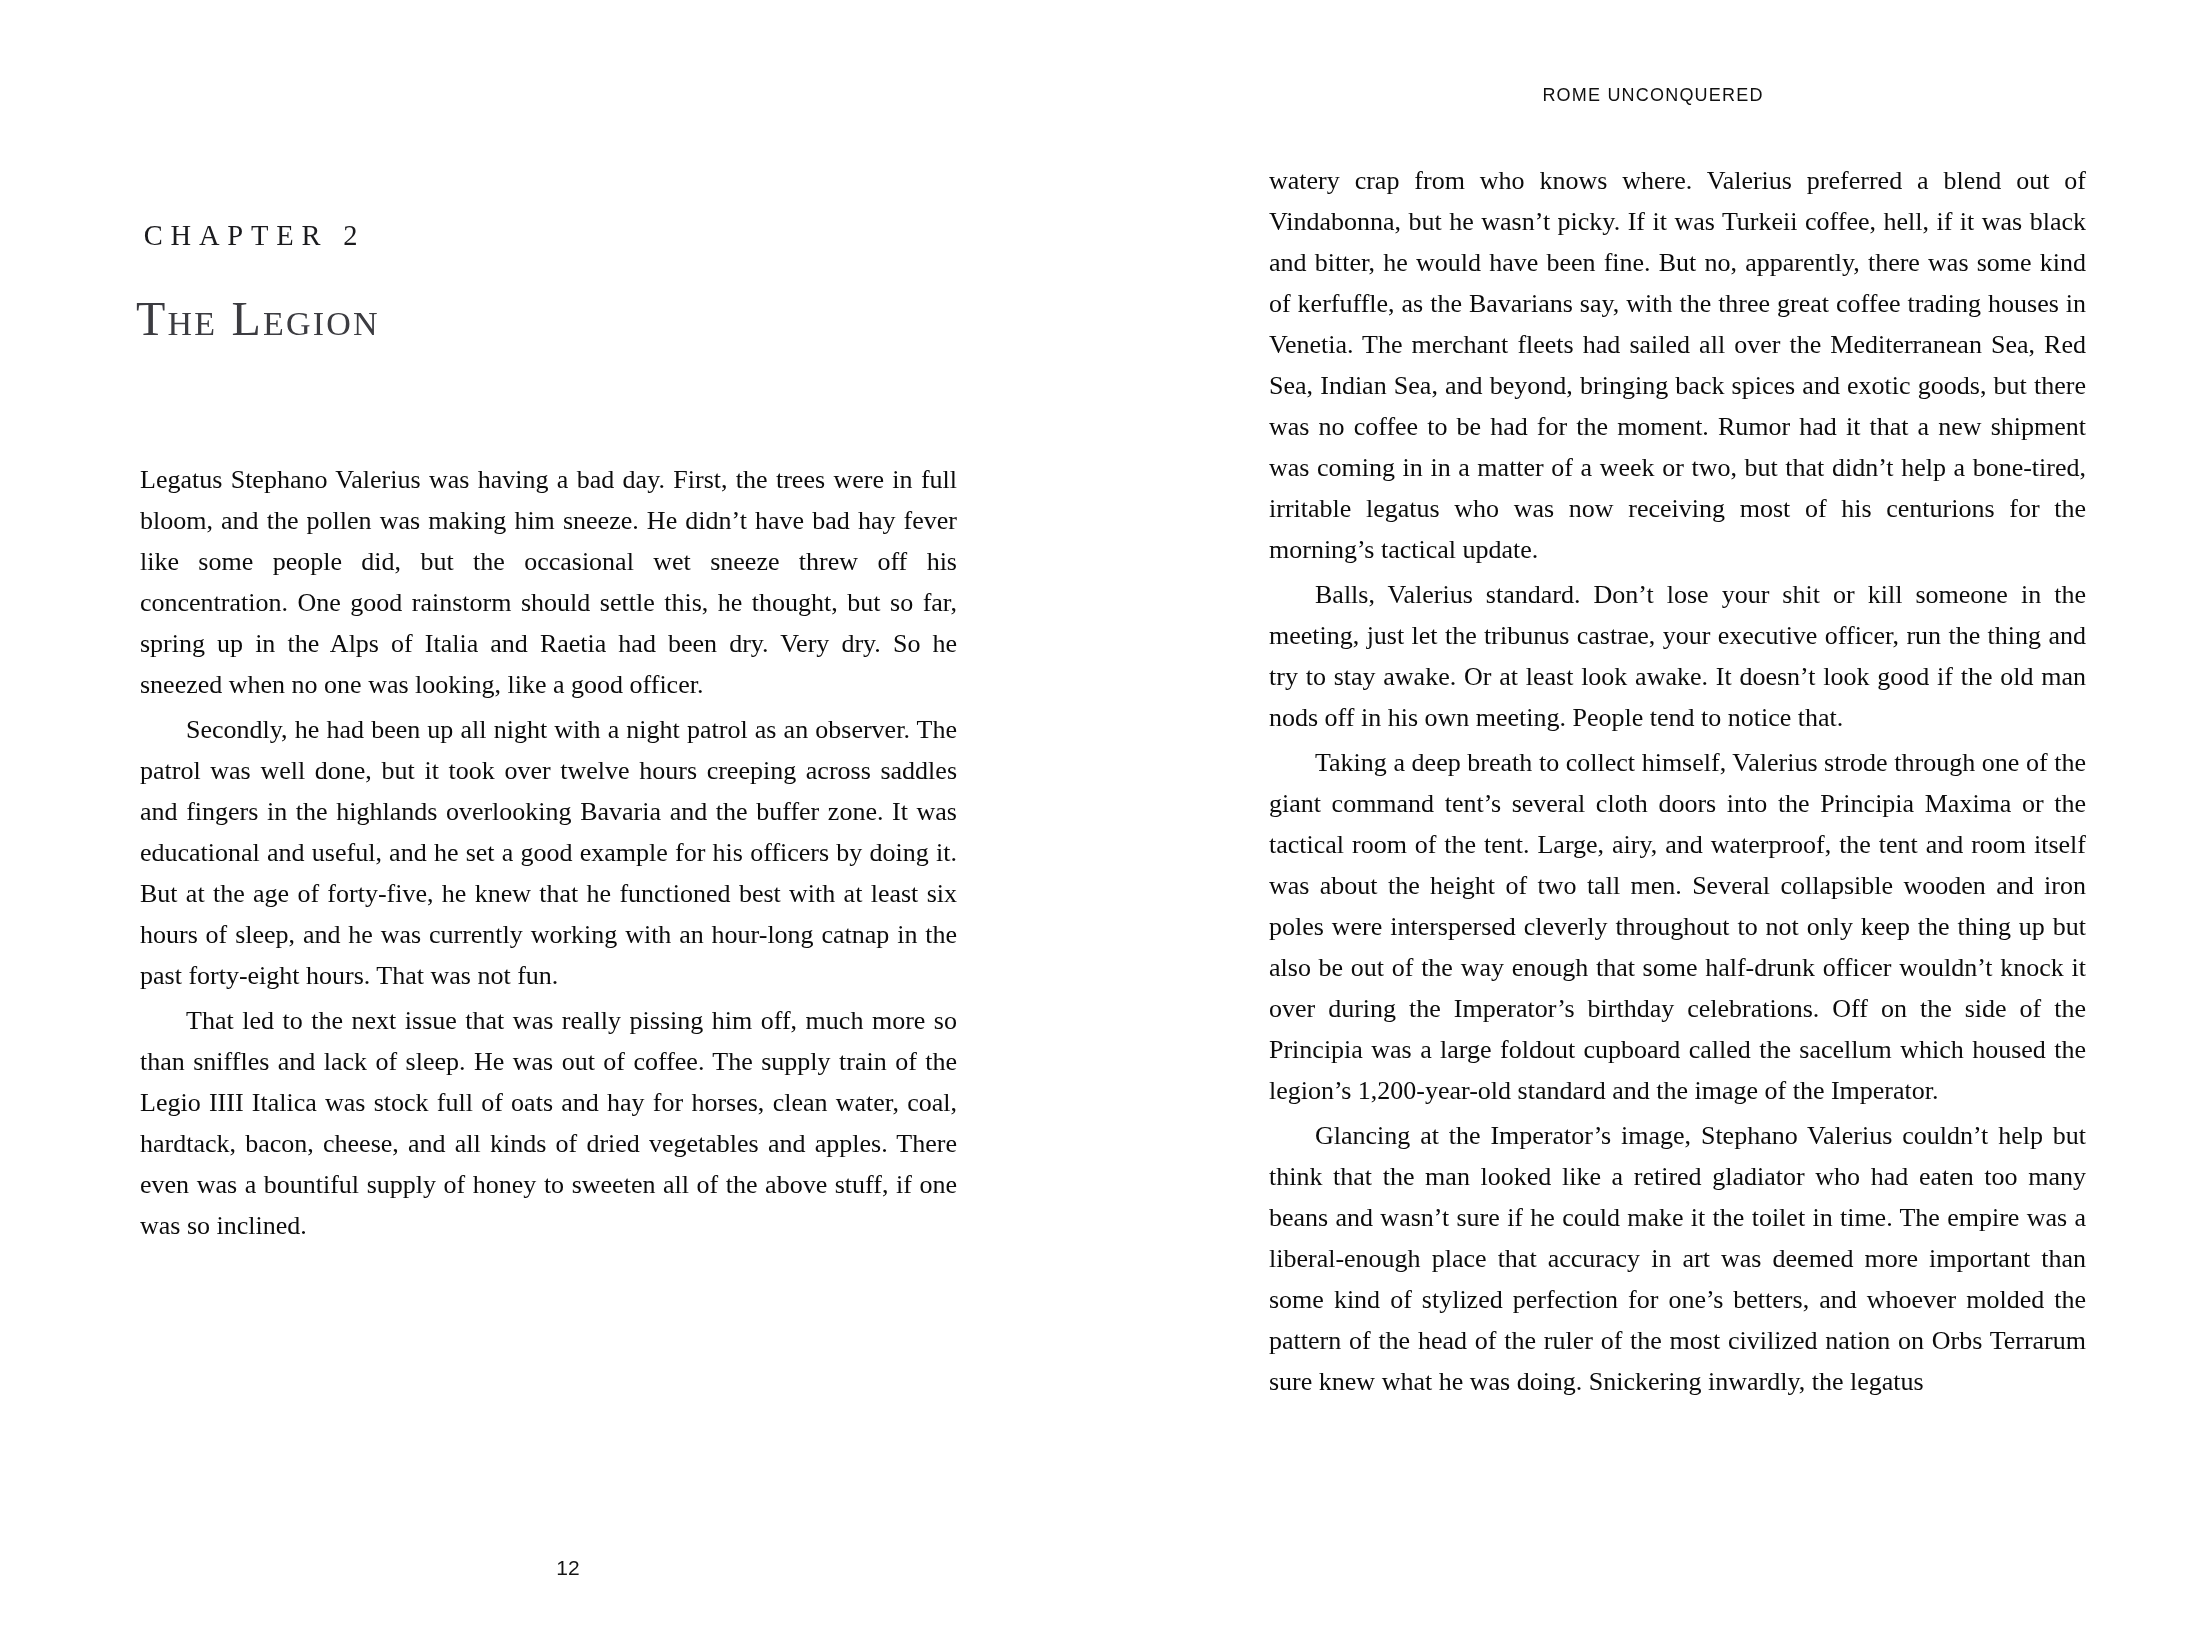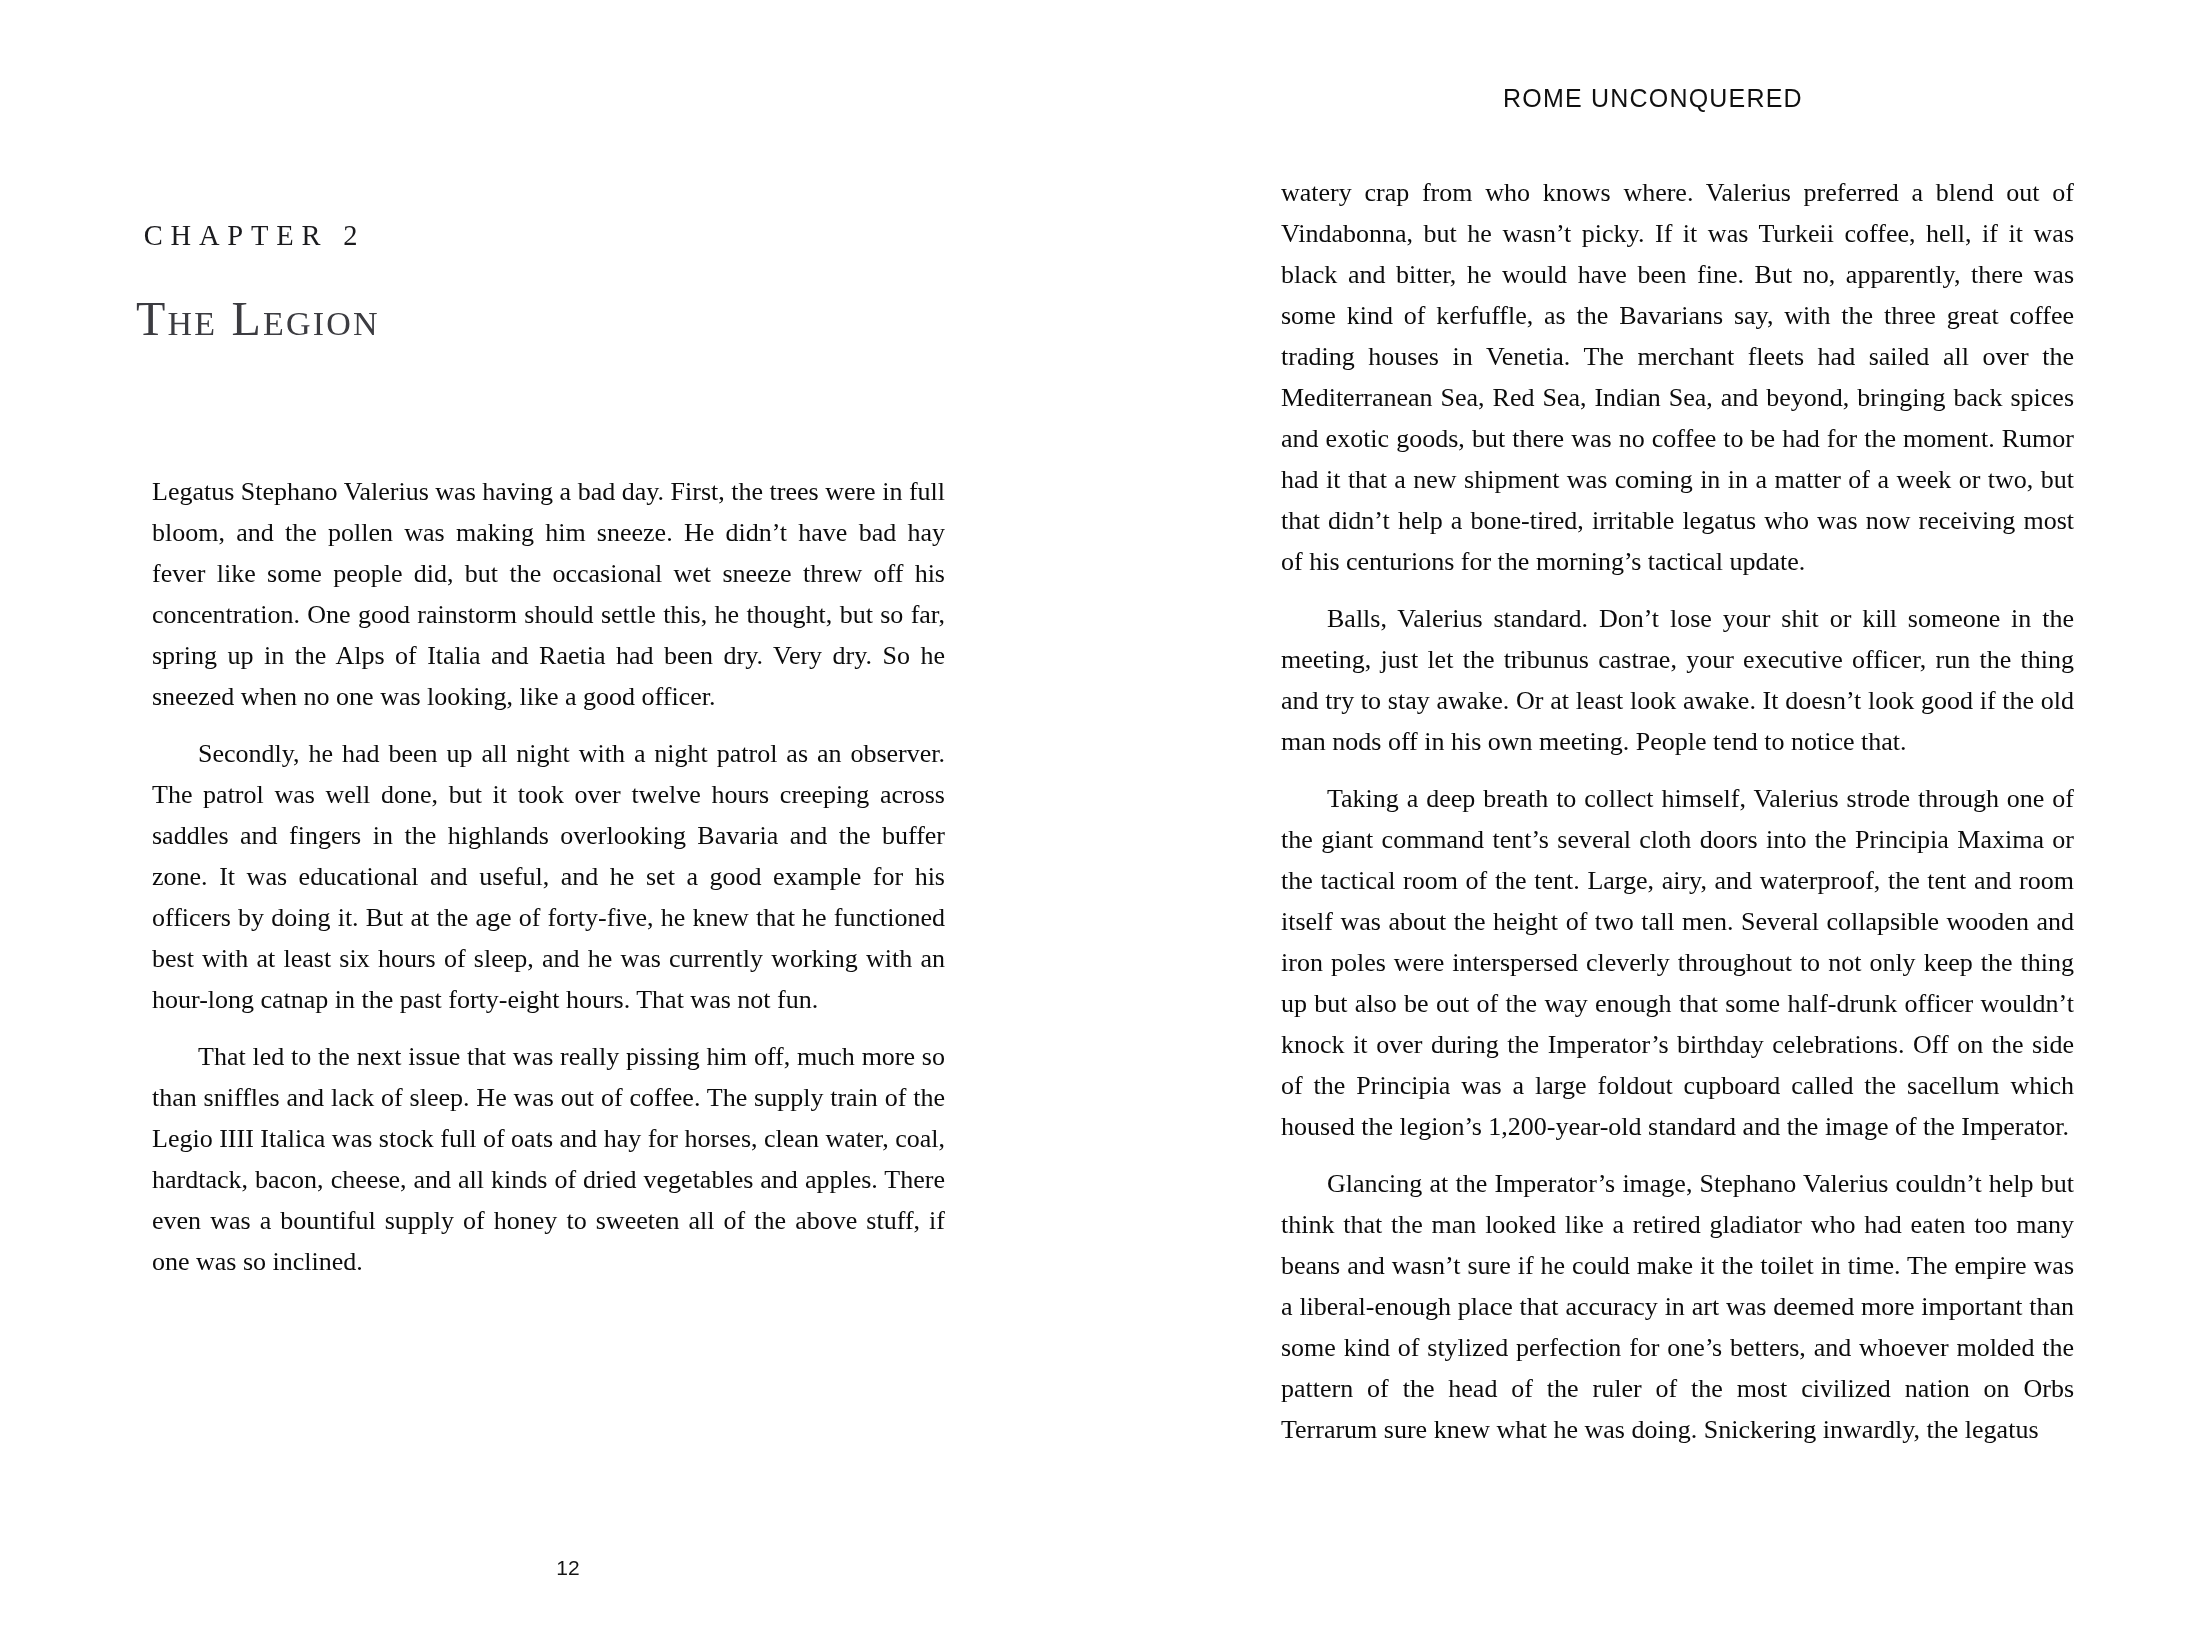--- a/index.html
+++ b/index.html
@@ -31,21 +31,21 @@
   }
 
   
   .running-head {
     position: absolute;
     top: 86px;
     left: 0;
     width: 100%;
     text-align: center;
     font-family: "Liberation Sans", "DejaVu Sans", sans-serif;
-    font-size: 25px;
+    font-size: 18px;
     letter-spacing: 1.2px;
     color: #101010;
     line-height: 1;
   }
 
   
   .folio {
     position: absolute;
     bottom: 75px;
     left: 17px;
@@ -93,21 +93,21 @@
     letter-spacing: 2.2px;
     color: #3c3c41;
     line-height: 1;
     margin-bottom: 16px;
   }
 
   .opener-gap { height: 96px; }
 
   
   p.body {
-    margin: 16px;
+    margin: 4px;
     font-size: 26px;
     line-height: 41px;
     text-align: justify;
     text-justify: inter-word;
     hyphens: manual;
     -webkit-hyphens: manual;
     color: #0c0c0c;
     font-kerning: normal;
   }
   p.body.indent { text-indent: 46px; }

